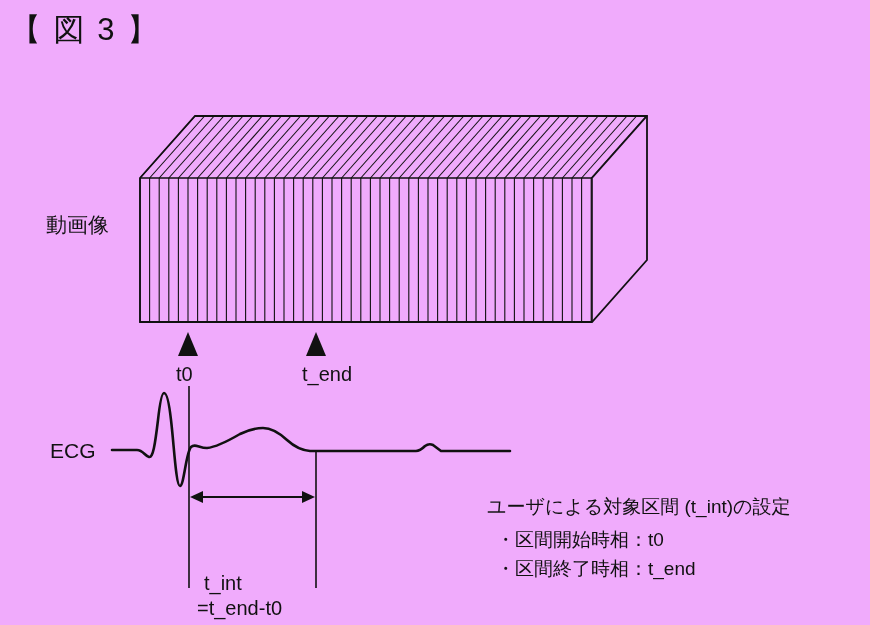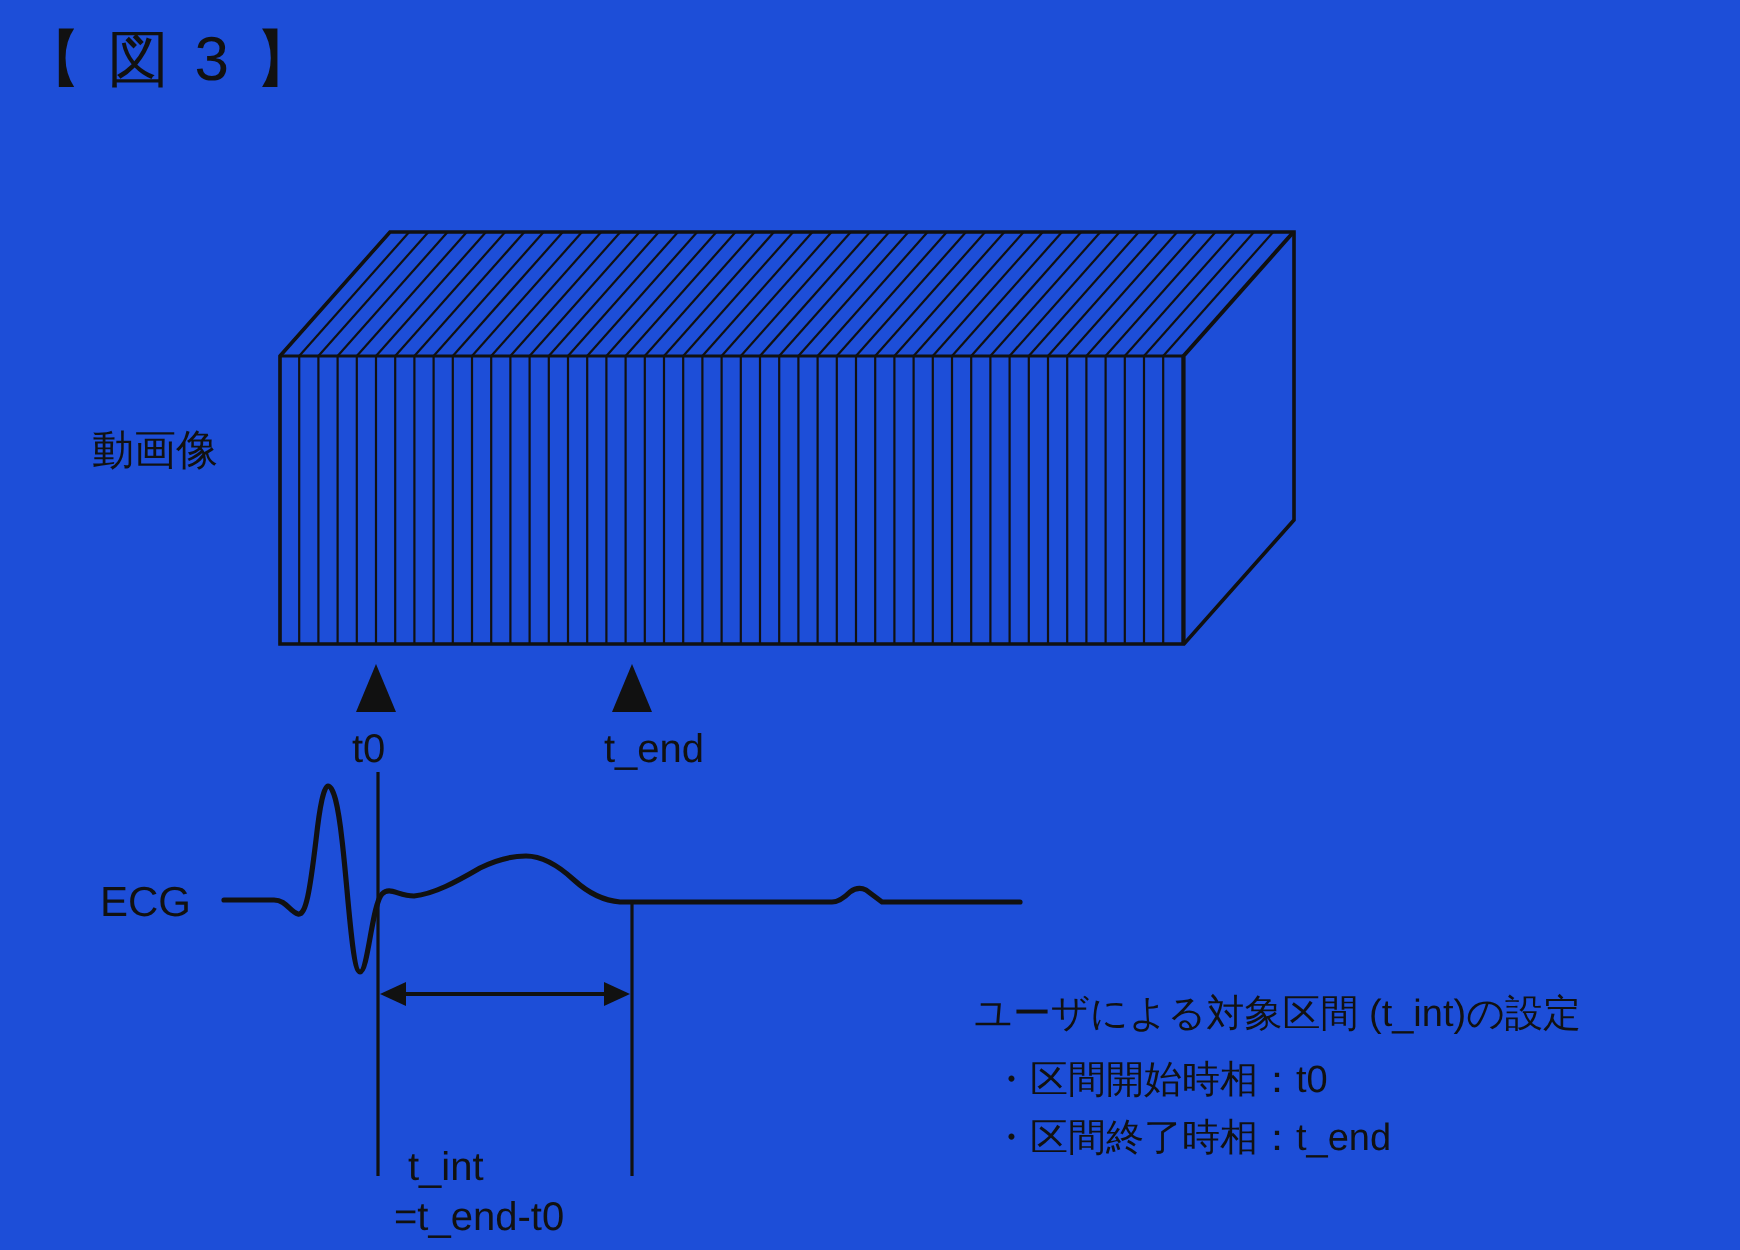--- a/index.html
+++ b/index.html
@@ -7,21 +7,21 @@
     padding: 0;
     background: #ffffff;
     width: 870px;
     height: 625px;
     font-family: "Liberation Sans", sans-serif;
   }
   .canvas {
     position: relative;
     width: 870px;
     height: 625px;
-    background: #1d4ed8;
+    background: #f0abfc;
     overflow: hidden;
   }
   svg text {
     fill: #111111;
     font-family: "Liberation Sans", sans-serif;
   }
   .title-text {
     font-size: 31px;
     letter-spacing: 2px;
   }

